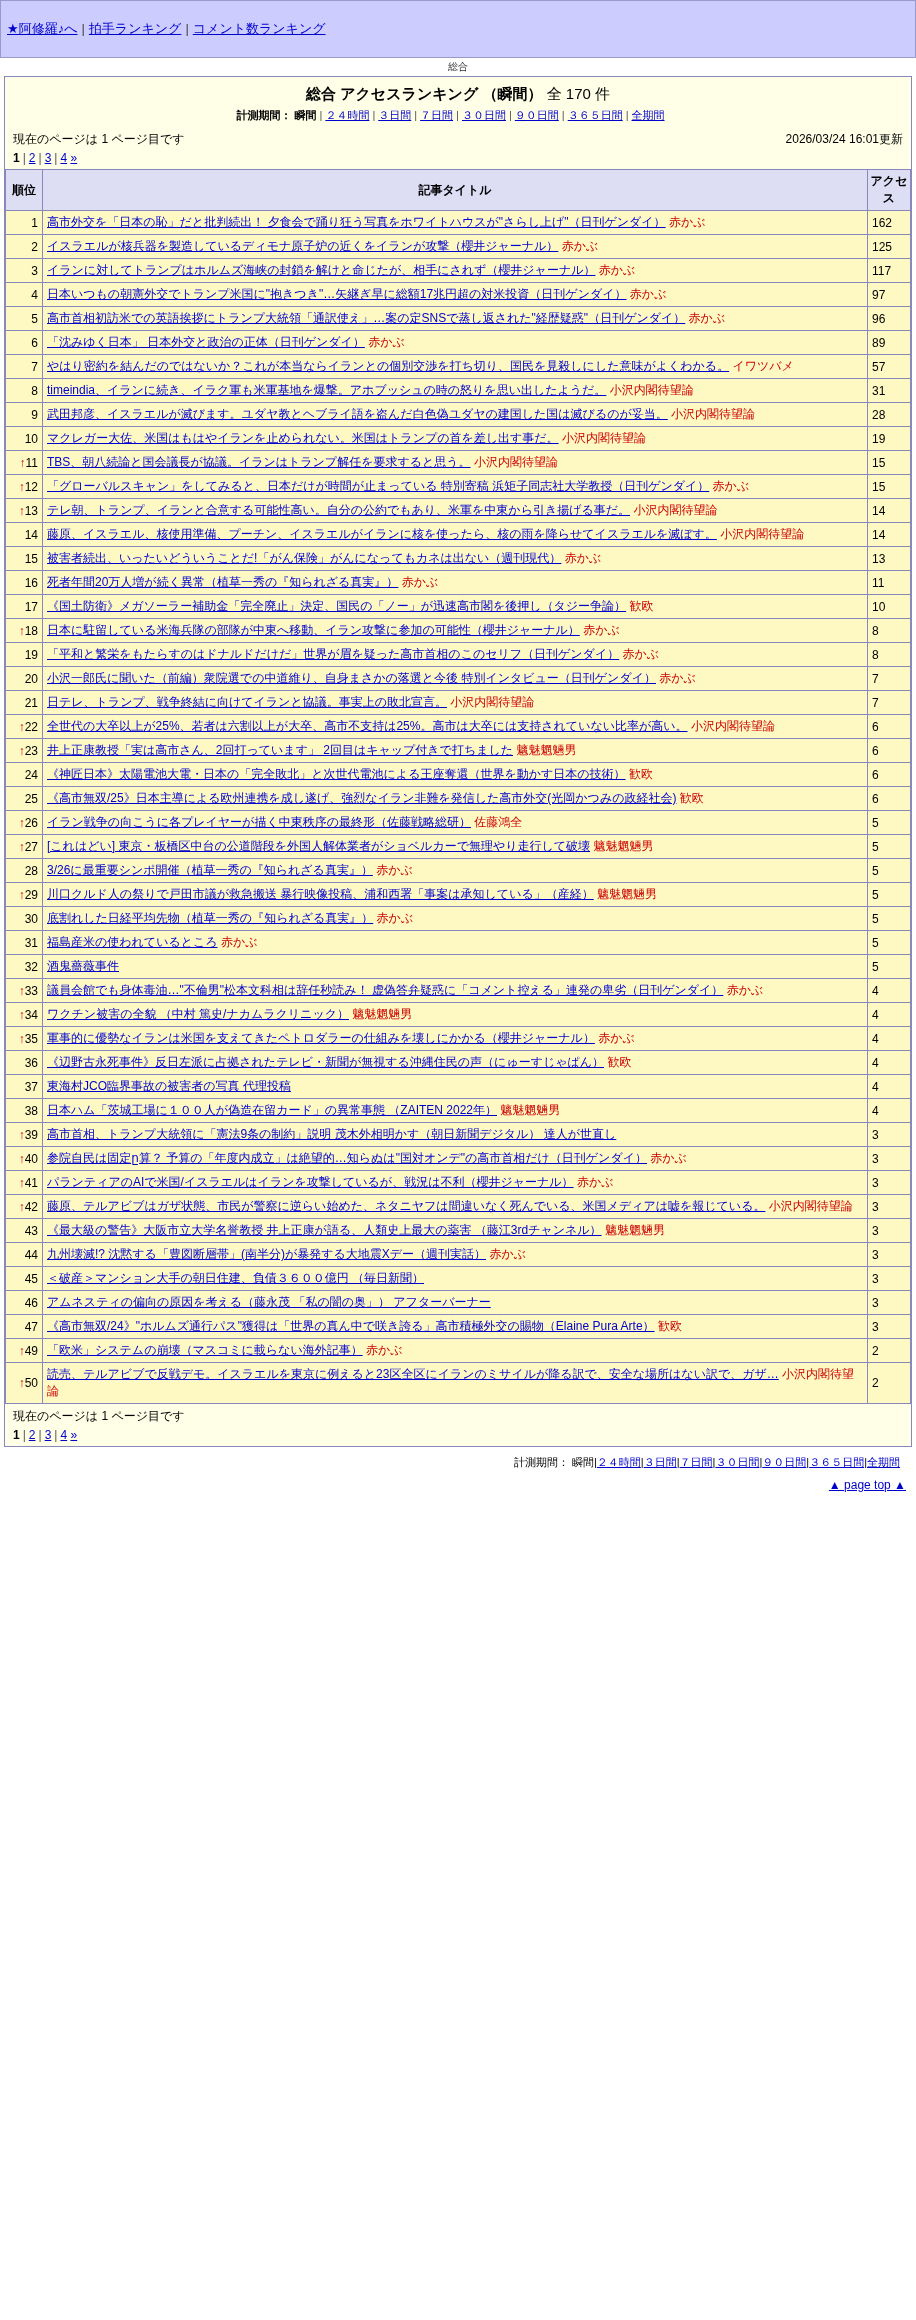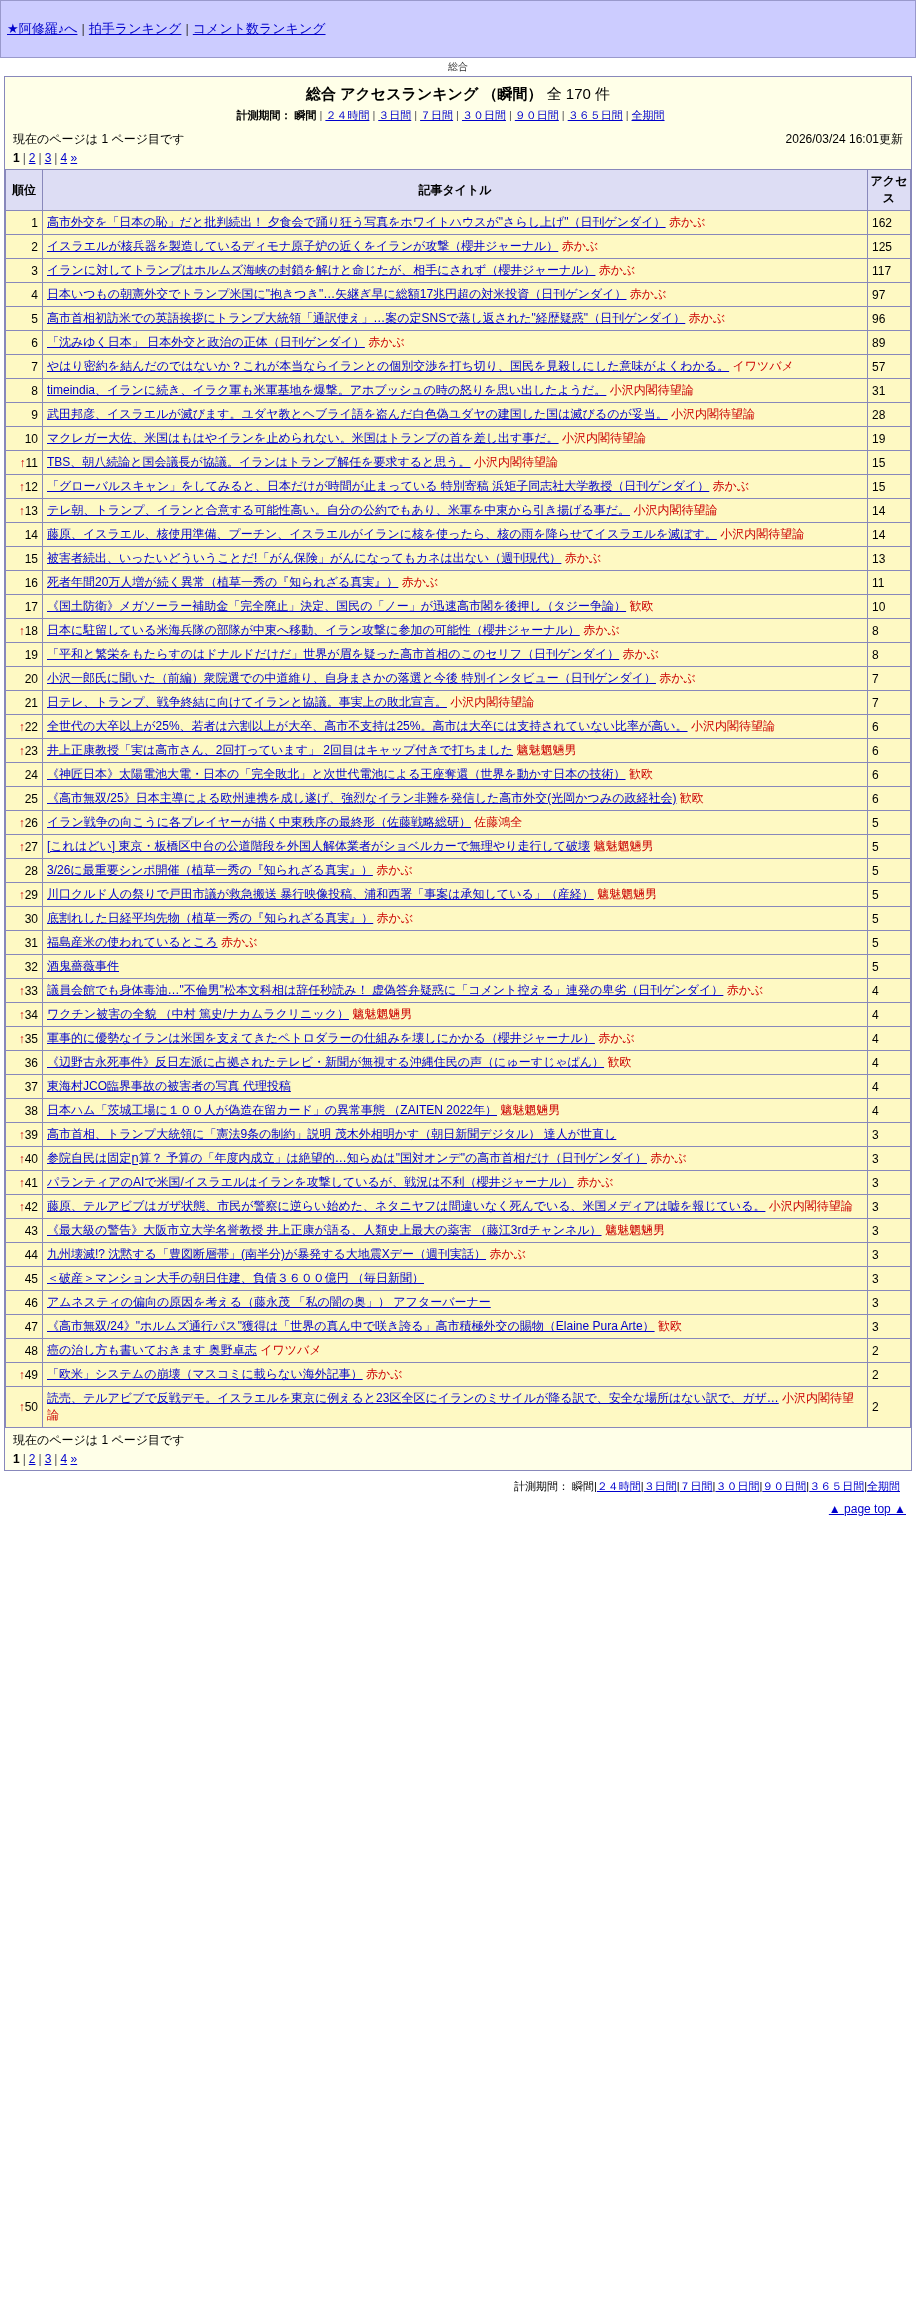--- a/index.html
+++ b/index.html
@@ -304,25 +304,20 @@
             <td class="num"><span>46</span></td>
             <td class="ttl"><a href="#">アムネスティの偏向の原因を考える（藤永茂 「私の闇の奥」） アフターバーナー</a></td>
             <td class="acc">3</td>
           </tr>
           <tr>
             <td class="num"><span>47</span></td>
             <td class="ttl"><a href="#">《高市無双/24》"ホルムズ通行パス"獲得は「世界の真ん中で咲き誇る」高市積極外交の賜物（Elaine Pura Arte）</a>  <span class="author">歓欧</span></td>
             <td class="acc">3</td>
           </tr>
           <tr>
-            <td class="num"><span>48</span></td>
-            <td class="ttl"><a href="#">癌の治し方も書いておきます 奥野卓志</a>  <span class="author">イワツバメ</span></td>
-            <td class="acc">2</td>
-          </tr>
-          <tr>
             <td class="num"><span class="up">↑</span><span>49</span></td>
             <td class="ttl"><a href="#">「欧米」システムの崩壊（マスコミに載らない海外記事）</a>  <span class="author">赤かぶ</span></td>
             <td class="acc">2</td>
           </tr>
           <tr>
             <td class="num"><span class="up">↑</span><span>50</span></td>
             <td class="ttl"><a href="#">読売、テルアビブで反戦デモ。イスラエルを東京に例えると23区全区にイランのミサイルが降る訳で、安全な場所はない訳で、ガザ…</a>  <span class="author">小沢内閣待望論</span></td>
             <td class="acc">2</td>
           </tr>
         </tbody>

